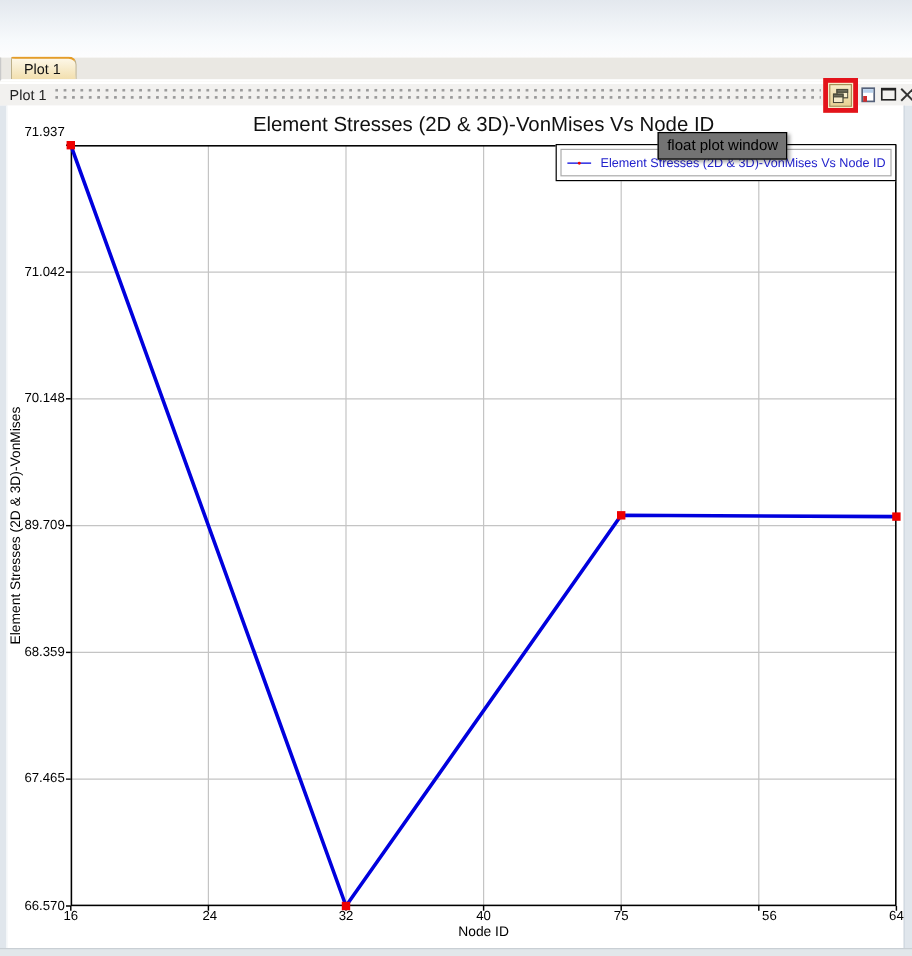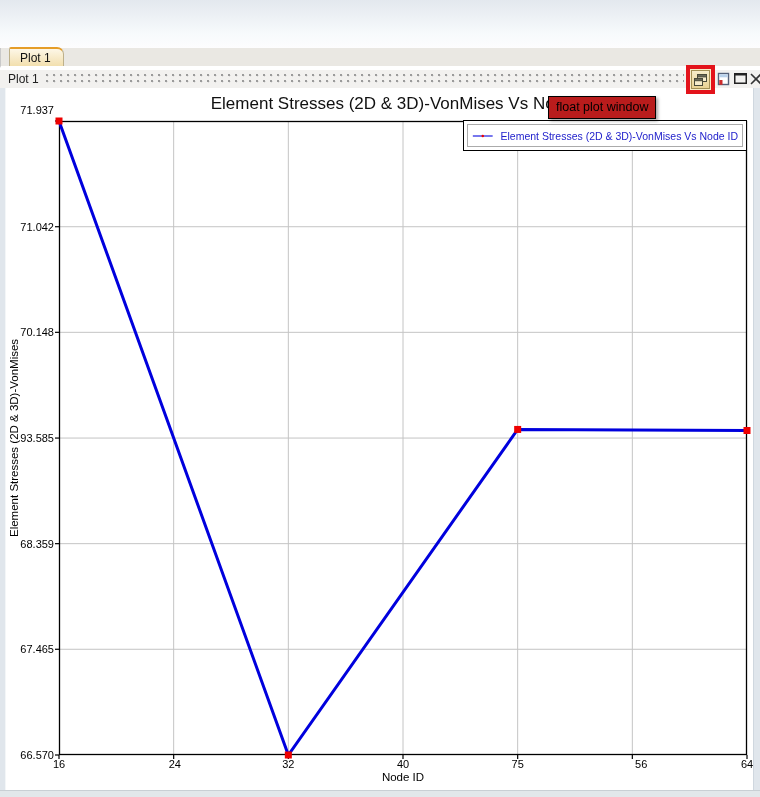--- a/index.html
+++ b/index.html
@@ -63,22 +63,22 @@
   .frame-right  { position: absolute; left: 753px; top: 88px; width: 7px;  height: 702px; background: #e0e6ec; border-left: 1px solid #cfd7df; }
   .frame-bottom { position: absolute; left: 0; top: 790px; width: 760px; height: 7px; background: #e2e7ea; border-top: 1px solid #c9cfd4; }
   .plot-client  { position: absolute; left: 6px; top: 88px; width: 747px; height: 702px; background: #fff; }
   
   .chart-title {
     position: absolute; left: 59px; top: 94px; width: 688px;
     text-align: center; font-size: 17px; color: #111; font-weight: 400;
     white-space: nowrap;
   }
   .tooltip {
-    position: absolute; left: 548px; top: 96px; height: 23px; padding: 3px 7px 2px 7px;
-    background: #b91c1c; border: 1px solid #000; box-shadow: 2px 2px 3px rgba(0,0,0,0.35);
+    position: absolute; left: 548px; top: 110px; height: 23px; padding: 3px 7px 2px 7px;
+    background: #737373; border: 1px solid #000; box-shadow: 2px 2px 3px rgba(0,0,0,0.35);
     font-size: 12.5px; color: #000; z-index: 10; white-space: nowrap;
   }
   .legend {
     position: absolute; left: 463px; top: 120px; width: 284px; height: 31px;
     background: #fff; border: 1px solid #000; z-index: 3; padding: 3px;
   }
   .legend-inner {
     width: 100%; height: 100%; border: 1px solid #ababab;
     display: flex; align-items: center; padding: 0 4px;
   }
@@ -197,21 +197,21 @@
     <div class="xtick-label" style="left: 44px;">16</div>
     <div class="xtick-label" style="left: 151px; text-align: right;">24</div>
     <div class="xtick-label" style="left: 273.333px; text-align: center;">32</div>
     <div class="xtick-label" style="left: 388px;">40</div>
     <div class="xtick-label" style="left: 502.667px;">75</div>
     <div class="xtick-label" style="left: 617.333px; text-align: right;">56</div>
     <div class="xtick-label" style="left: 732px;">64</div>
     <div class="ytick-label" style="top: 104px;">71.937</div>
     <div class="ytick-label" style="top: 220.726px;">71.042</div>
     <div class="ytick-label" style="top: 326.333px;">70.148</div>
-    <div class="ytick-label" style="top: 432.059px;">93.585</div>
+    <div class="ytick-label" style="top: 432.059px;">89.709</div>
     <div class="ytick-label" style="top: 537.667px;">68.359</div>
     <div class="ytick-label" style="top: 643.274px;">67.465</div>
     <div class="ytick-label" style="top: 749px;">66.570</div>
   </div>
 
 <div class="legend">
   <div class="legend-inner">
     <svg width="52" height="10" viewBox="0 0 52 10">
       <line x1="2" y1="5" x2="50" y2="5" stroke="#0000dd" stroke-width="2.6"></line>
       <circle cx="26" cy="5" r="3" fill="#ee0000"></circle>

